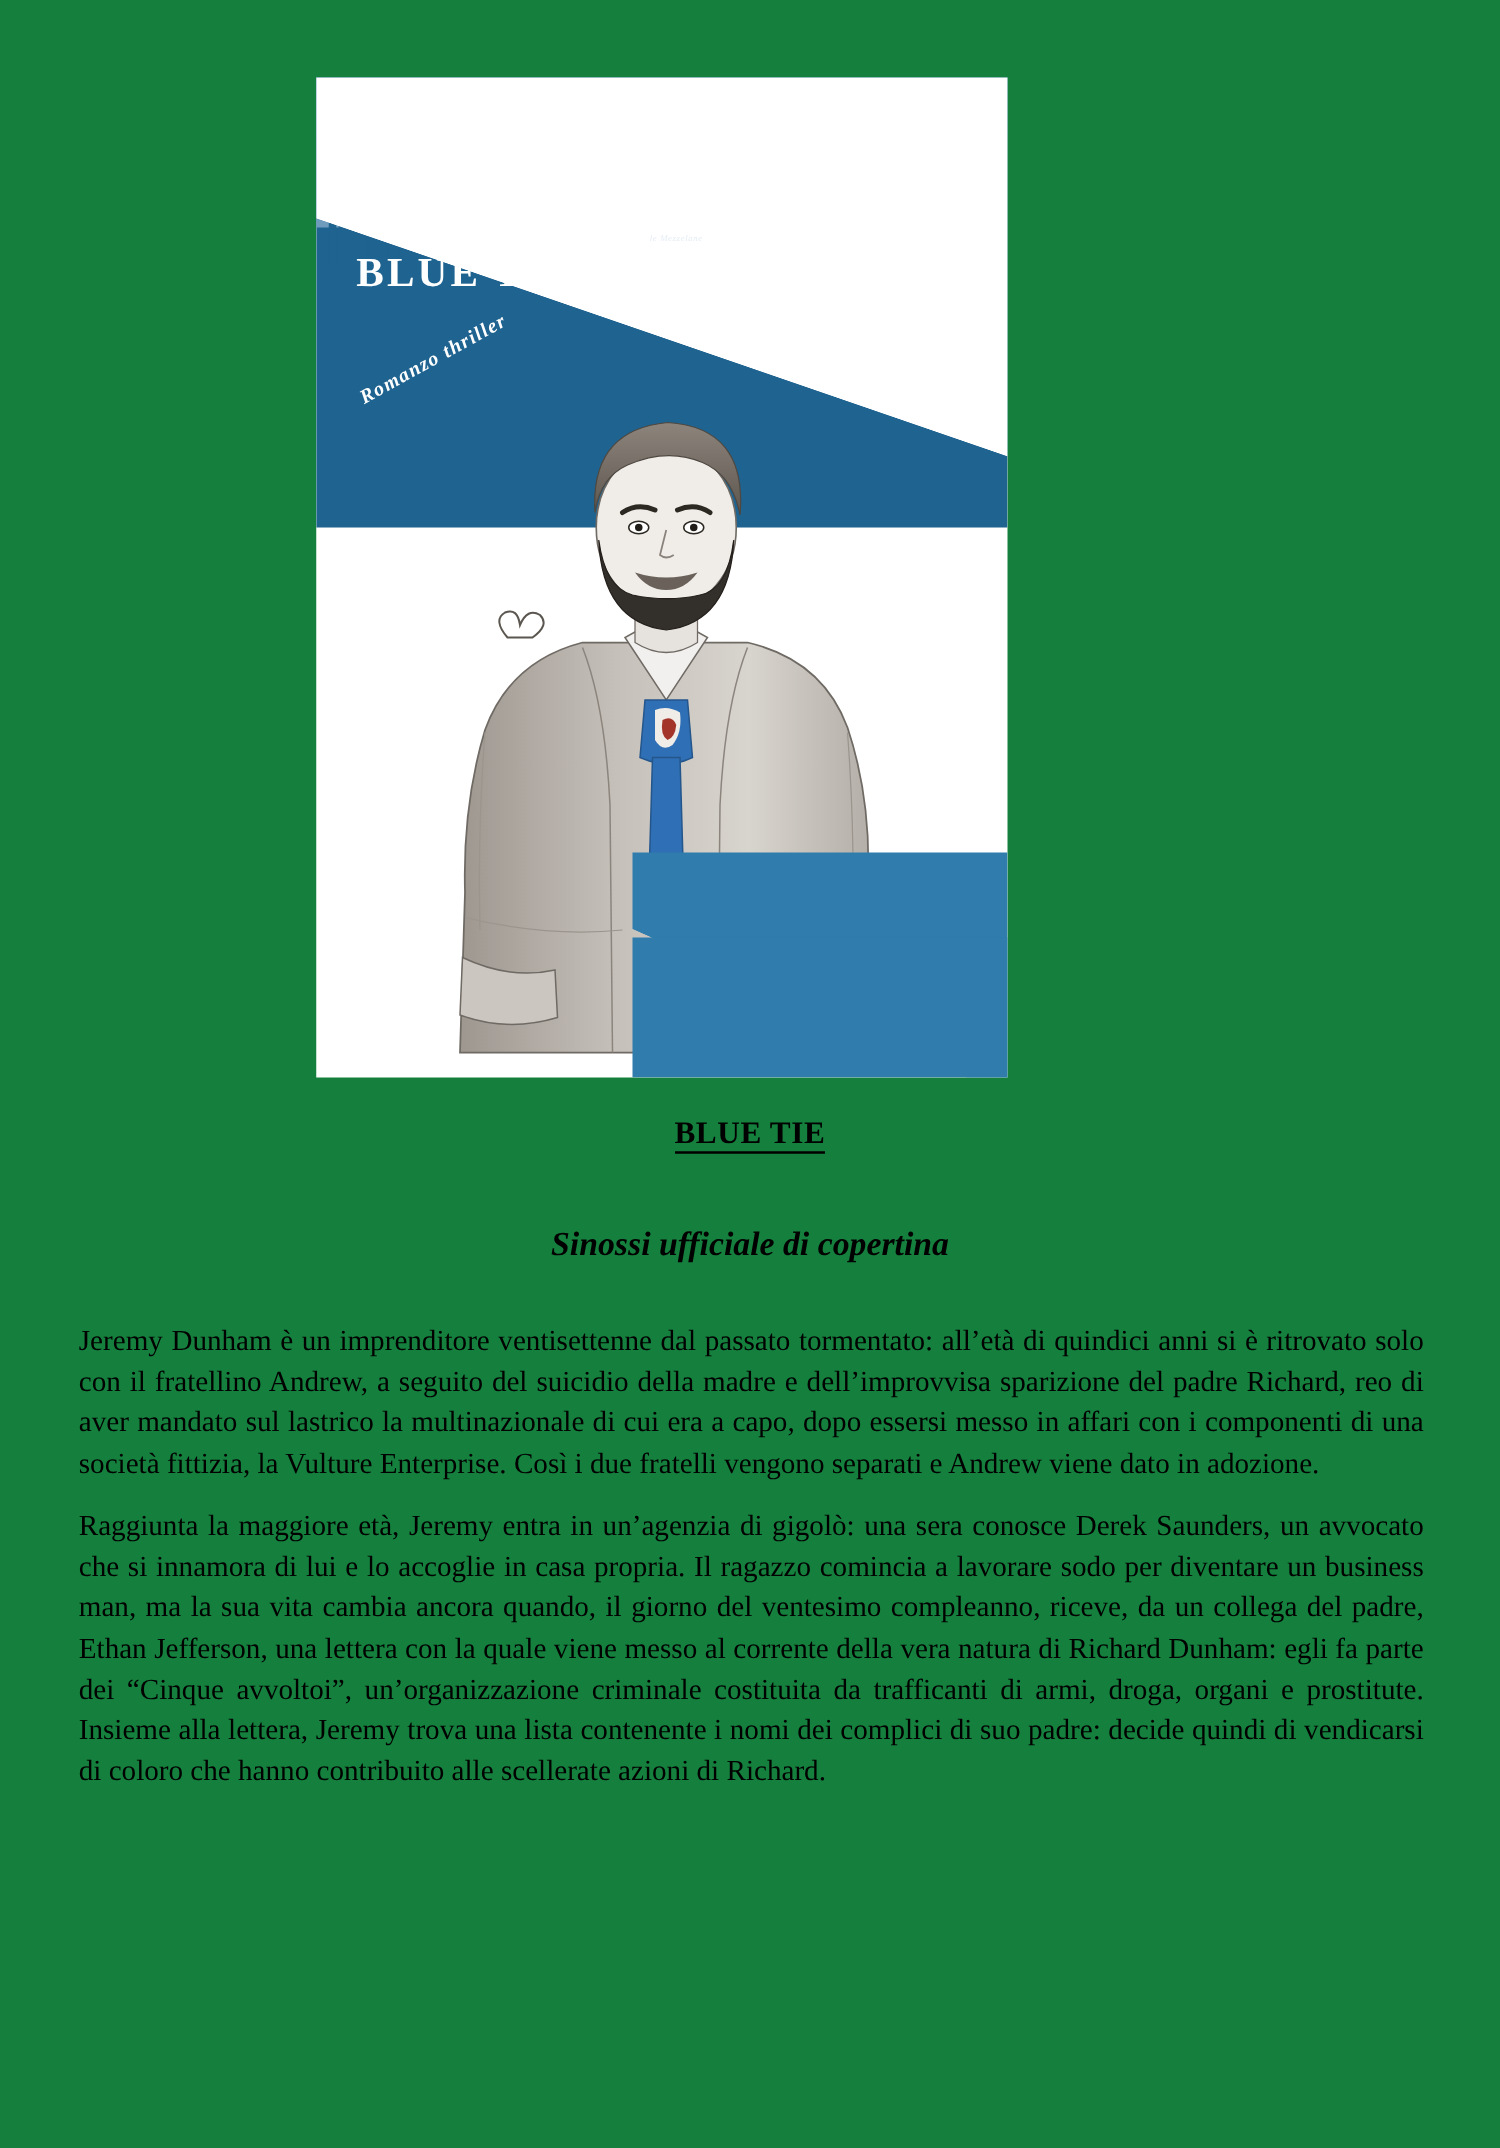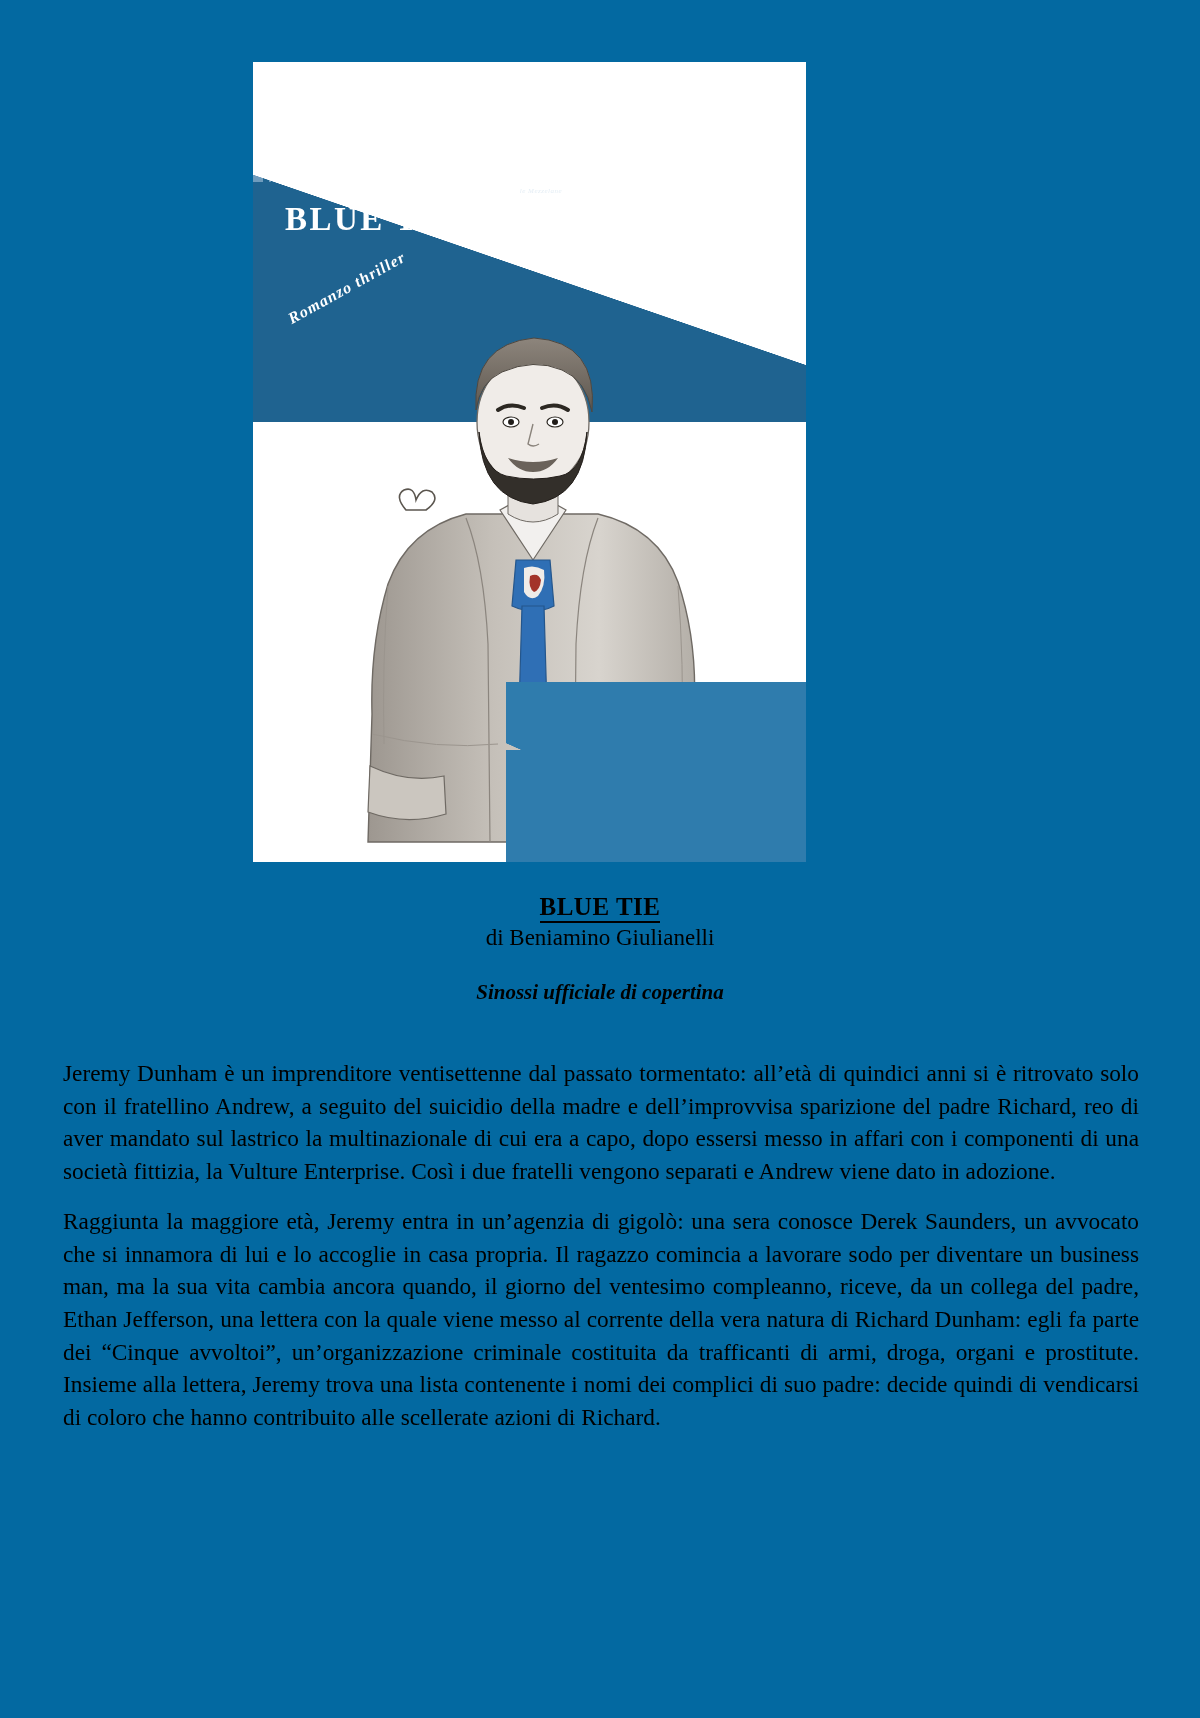--- a/index.html
+++ b/index.html
@@ -15,21 +15,21 @@
     position: relative;
     overflow: hidden;
   }
 
   .page {
     width: 1200px;
     height: 1718px;
     position: relative;
     box-sizing: border-box;
     padding: 0;
-    background: #0369a1;
+    background: #15803d;
   }
 
   
   .cover-wrap {
     position: absolute;
     left: 253px;
     top: 62px;
     width: 553px;
     height: 800px;
   }
@@ -170,21 +170,21 @@
     top: 925px;
     left: 0; right: 0;
     text-align: center;
     font-size: 23px;
   }
   .doc-subhead {
     position: absolute;
     top: 980px;
     left: 0; right: 0;
     text-align: center;
-    font-size: 21px;
+    font-size: 27px;
     font-style: italic;
     font-weight: bold;
   }
 
   .body-text {
     position: absolute;
     top: 1040px;
     left: 46px;
     width: 1110px;
     font-size: 23.3px;
@@ -300,21 +300,20 @@
 
       <div class="cover-blue-bottom"></div>
       <div class="cover-blue-bottom-solid"></div>
     </div>
   </div>
 
   <div class="doc-title">
     <span>BLUE TIE</span>
   </div>
 
-  <div class="doc-author">di Beniamino Giulianelli</div>
 
   <div class="doc-subhead">Sinossi ufficiale di copertina</div>
 
   <div class="body-text">
     <p>Jeremy Dunham è un imprenditore ventisettenne dal passato tormentato: all’età di quindici anni si è ritrovato solo con il fratellino Andrew, a seguito del suicidio della madre e dell’improvvisa sparizione del padre Richard, reo di aver mandato sul lastrico la multinazionale di cui era a capo, dopo essersi messo in affari con i componenti di una società fittizia, la Vulture Enterprise. Così i due fratelli vengono separati e Andrew viene dato in adozione.</p>
     <p>Raggiunta la maggiore età, Jeremy entra in un’agenzia di gigolò: una sera conosce Derek Saunders, un avvocato che si innamora di lui e lo accoglie in casa propria. Il ragazzo comincia a lavorare sodo per diventare un business man, ma la sua vita cambia ancora quando, il giorno del ventesimo compleanno, riceve, da un collega del padre, Ethan Jefferson, una lettera con la quale viene messo al corrente della vera natura di Richard Dunham: egli fa parte dei “Cinque avvoltoi”, un’organizzazione criminale costituita da trafficanti di armi, droga, organi e prostitute. Insieme alla lettera, Jeremy trova una lista contenente i nomi dei complici di suo padre: decide quindi di vendicarsi di coloro che hanno contribuito alle scellerate azioni di Richard.</p>
   </div>
 
 </div>
 

